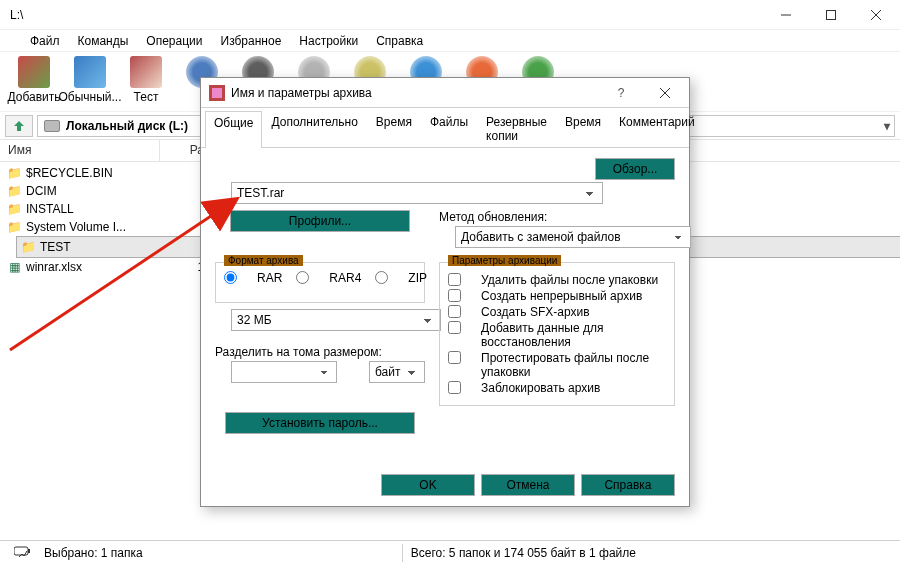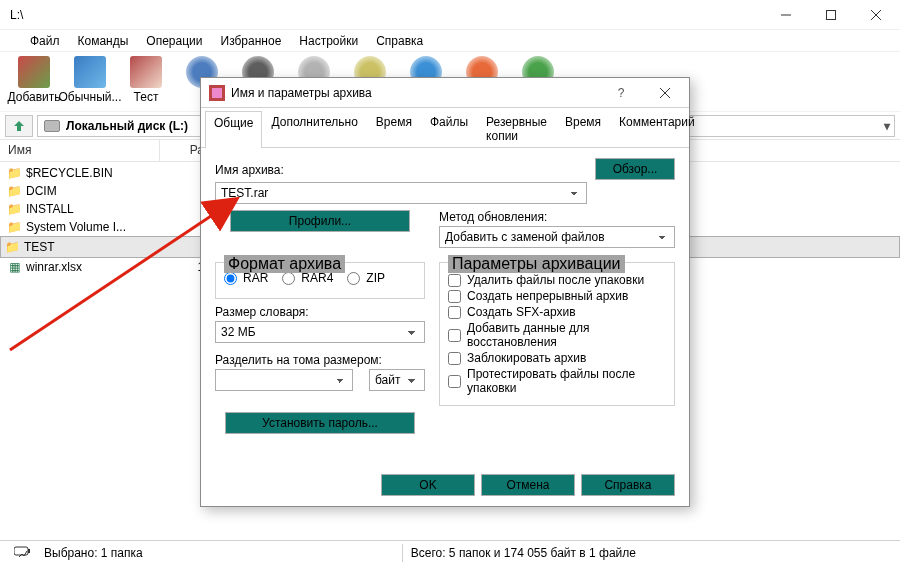--- a/index.html
+++ b/index.html
@@ -46,29 +46,29 @@
 .dlg-title .t{ flex:1;}
 .dlg-title .hbtn{ width:44px; height:28px; display:flex; align-items:center; justify-content:center; color:#555;}
 
 .tabs{ display:flex; padding:2px 4px 0; background:#fff; border-bottom:1px solid #d0d0d0;}
 .tab{ padding:4px 8px; border:1px solid transparent; border-bottom:none; font-size:12px; cursor:default;}
 .tab.active{ border-color:#d0d0d0; background:#fff; position:relative; top:1px;}
 
 .dlg-body{ padding:10px 14px; display:grid; grid-template-columns: 210px 1fr; grid-auto-rows:min-content; column-gap:14px; row-gap:6px;}
 
 .lbl{ font-size:12px; color:#000; margin-bottom:2px;}
-.inp, .sel{ height:22px; border:1px solid #adadad; background:#fff; padding:0 5px; width:100%; font-size:12px;}
+.inp, .sel{ height:22px; border:1px solid #adadad; background:#fff; padding:0 5px; width:100%; font-size:12px;margin-left:16px;}
 .sel{ appearance:none; background-image:linear-gradient(45deg,transparent 50%,#555 50%),linear-gradient(135deg,#555 50%,transparent 50%); background-position:calc(100% - 12px) 9px,calc(100% - 8px) 9px; background-size:4px 4px; background-repeat:no-repeat;}
 .btn{ height:22px; border:1px solid #adadad; background:#0f766e; padding:0 12px; font-size:12px;}
 
 .groupbox{ border:1px solid #d0d0d0; padding:8px; position:relative; margin-top:8px;}
-.groupbox .legend{ position:absolute; top:-8px; left:8px; background:#a3a3a3; padding:0 4px; font-size:16px;}
+.groupbox .legend{ position:absolute; top:-8px; left:8px; background:#a16207; padding:0 4px; font-size:10px;}
 
 .radio-row{ display:flex; gap:14px; align-items:center;}
-.radio-lbl, .chk-lbl{ display:flex; align-items:center; gap:6px; font-size:12px;}
+.radio-lbl, .chk-lbl{ display:flex; align-items:flex-start; gap:20px; font-size:12px;}
 .chk-lbl{ margin:2px 0;}
 .top-row{ grid-column:1 / span 2; display:flex; align-items:flex-end; gap:8px;}
 .top-row .left-col{ flex:1; display:flex; flex-direction:column; gap:3px;}
 
 .dlg-footer{ position:absolute; bottom:10px; right:14px; display:flex; gap:6px;}
 .dlg-footer .btn{ width:94px;margin-top:28px;}
 
 .arrow{ position:absolute; top:190px; left:-10px; pointer-events:none;}
 
 .folder-ic{ color:#e8b64a;}
@@ -233,21 +233,20 @@
       <div class="tab">Файлы</div>
       <div class="tab">Резервные копии</div>
       <div class="tab">Время</div>
       <div class="tab">Комментарий</div>
     </div>
 
   <div class="dlg-body">
 
     <div class="top-row">
       <div class="left-col">
-        <div class="lbl">Имя архива:</div>
         <select class="sel" style="width:100%"><option>TEST.rar</option></select>
       </div>
       <button class="btn" style="height:22px; margin-bottom:24px; width:80px;">Обзор...</button>
     </div>
 
     <div style="display:flex; justify-content:center;">
       <button class="btn" style="width:180px;">Профили...</button>
     </div>
 
     <div>
@@ -287,32 +286,31 @@
           <label class="chk-lbl">
             <input type="checkbox" style=""> 
             <span>Создать SFX-архив</span>
           </label>
           <label class="chk-lbl">
             <input type="checkbox" style=""> 
             <span>Добавить данные для восстановления</span>
           </label>
           <label class="chk-lbl">
             <input type="checkbox" style=""> 
+            <span>Протестировать файлы после упаковки</span>
+          </label>
+          <label class="chk-lbl">
+            <input type="checkbox" style=""> 
             <span>Заблокировать архив</span>
           </label>
-          <label class="chk-lbl">
-            <input type="checkbox" style=""> 
-            <span>Протестировать файлы после упаковки</span>
-          </label>
         </div>
     </div>
 
 
     <div>
-      <div class="lbl">Размер словаря:</div>
       <select class="sel"><option>32 МБ</option></select>
     </div>
 
     <div>
       <div class="lbl">Разделить на тома размером:</div>
       <div style="display:flex; gap:16px;">
         <select class="sel" style="flex:1;"></select>
         <select class="sel" style="width:56px;"><option>байт</option></select>
       </div>
     </div>

